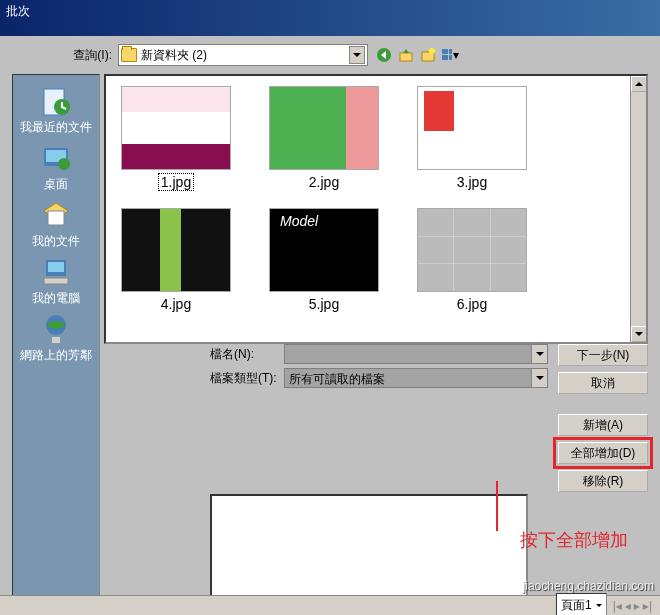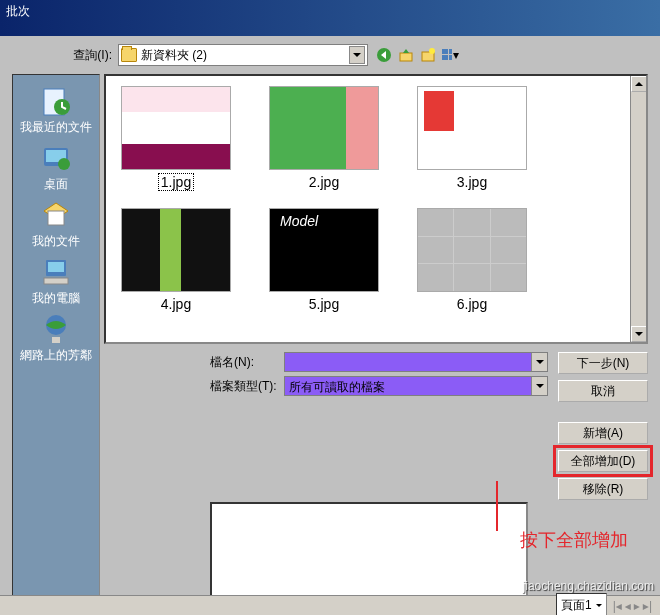--- a/index.html
+++ b/index.html
@@ -25,25 +25,25 @@
 .scrollbar { position: absolute; right: 0; top: 0; width: 16px; height: 100%; background: #d4d0c8; border-left: 1px solid #888; }
 .scroll-btn { width: 16px; height: 16px; background: #d4d0c8; border: 1px outset #fff; display: flex; align-items: center; justify-content: center; }
 .scroll-btn.up::after { content: ""; border: 4px solid transparent; border-bottom: 4px solid #000; margin-bottom: 4px; }
 .scroll-btn.down { position: absolute; bottom: 0; }
 .scroll-btn.down::after { content: ""; border: 4px solid transparent; border-top: 4px solid #000; margin-top: 4px; }
 .thumb-grid { display: flex; flex-wrap: wrap; gap: 18px 28px; padding: 4px; }
 .thumb { width: 120px; text-align: center; }
 .thumb-img { width: 110px; height: 84px; border: 1px solid #aaa; margin: 0 auto 4px auto; position: relative; overflow: hidden; }
 .thumb-label { font-size: 14px; }
 .thumb-label.selected { border: 1px dotted #000; padding: 0 2px; }
-.form-rows { margin-top: 8px; display: flex; gap: 10px; }
+.form-rows { display: flex; gap: 10px; }
 .form-left { flex: 1; padding-left: 106px; }
 .form-row { display: flex; align-items: center; gap: 4px; margin-bottom: 4px; }
 .form-label { width: 70px; }
-.form-input { flex: 1; height: 20px; background: #8b5cf6; border: 1px solid #7f7f7f; display: flex; }
+.form-input { flex: 1; height: 20px; background: #a3a3a3; border: 1px solid #7f7f7f; display: flex; }
 .form-input span { flex: 1; padding: 2px 4px; }
 .form-input .arrow { width: 16px; background: #d4d0c8; border-left: 1px solid #888; display: flex; align-items: center; justify-content: center; }
 .form-input .arrow::after { content: ""; border: 4px solid transparent; border-top: 4px solid #000; margin-top: 4px; }
 .buttons-col { display: flex; flex-direction: column; gap: 6px; width: 90px; }
 .btn { height: 22px; background: #d4d0c8; border: 1px outset #fff; text-align: center; line-height: 20px; cursor: pointer; }
 .btn.highlight { outline: 3px solid #e4262c; outline-offset: 2px; }
 .listbox { margin-left: 106px; margin-top: 2px; width: 318px; height: 120px; background: #fff; border: 2px inset #888; }
 .chk-row { margin-left: 106px; margin-top: 8px; display: flex; align-items: center; gap: 6px; }
 .annotation { position: absolute; left: 520px; top: 492px; color: #e4262c; font-size: 18px; }
 .ann-line { position: absolute; left: 496px; top: 445px; width: 2px; height: 50px; background: #e4262c; }

